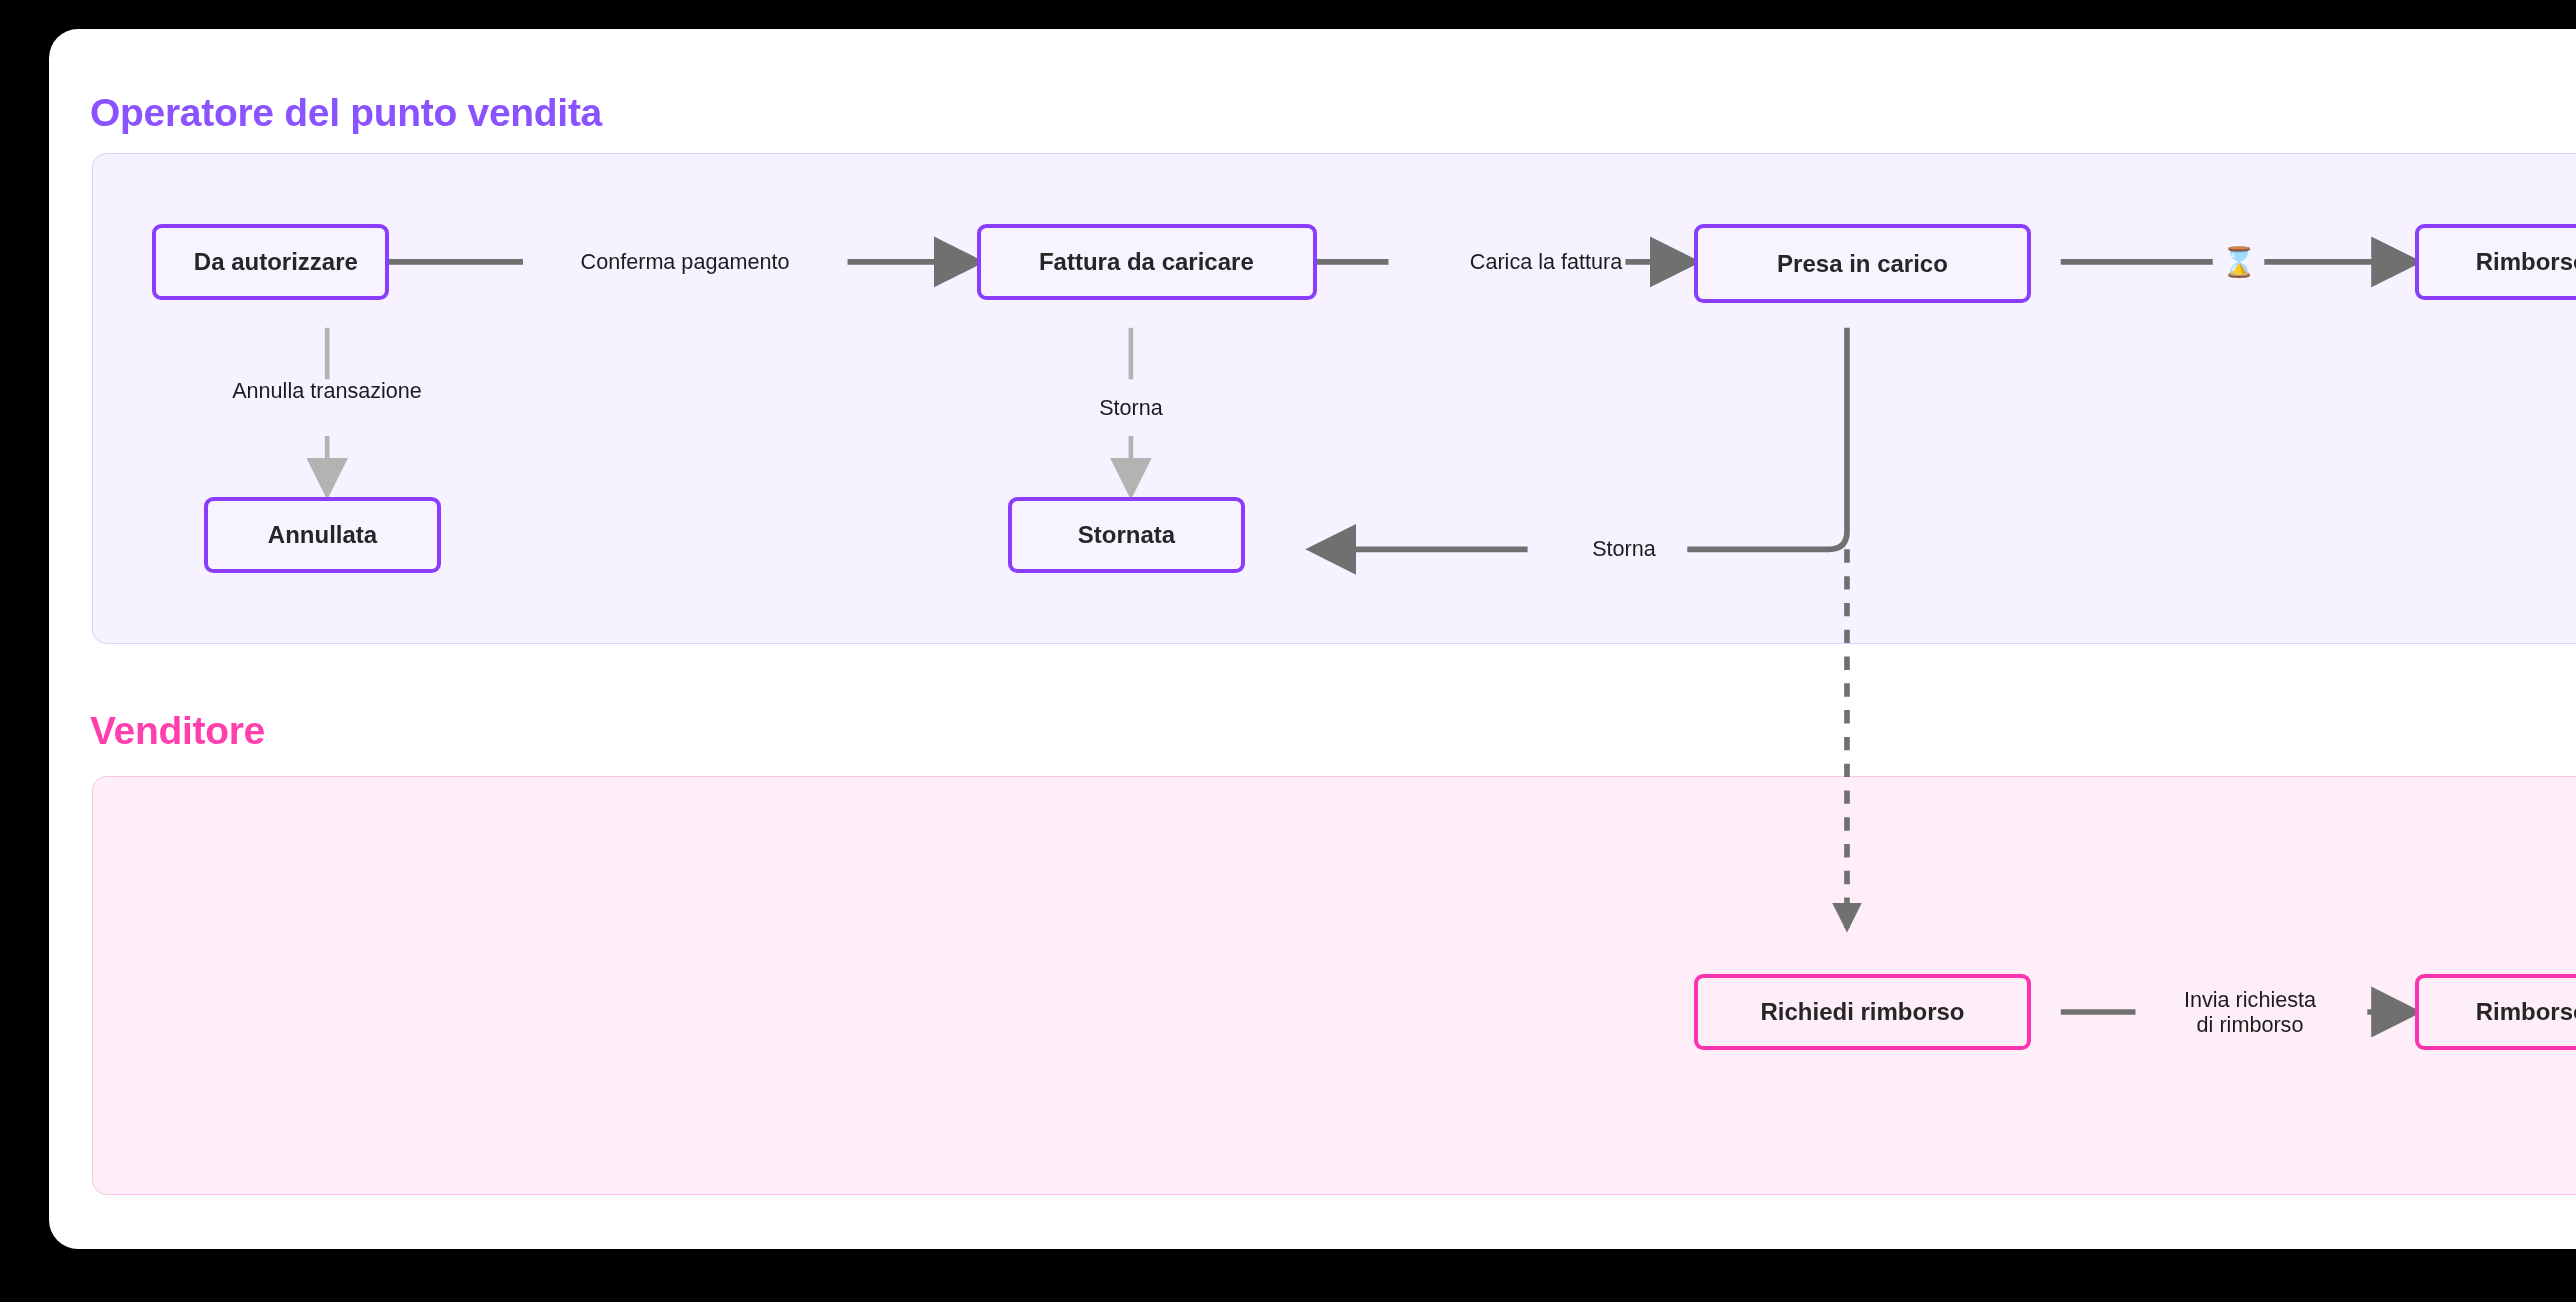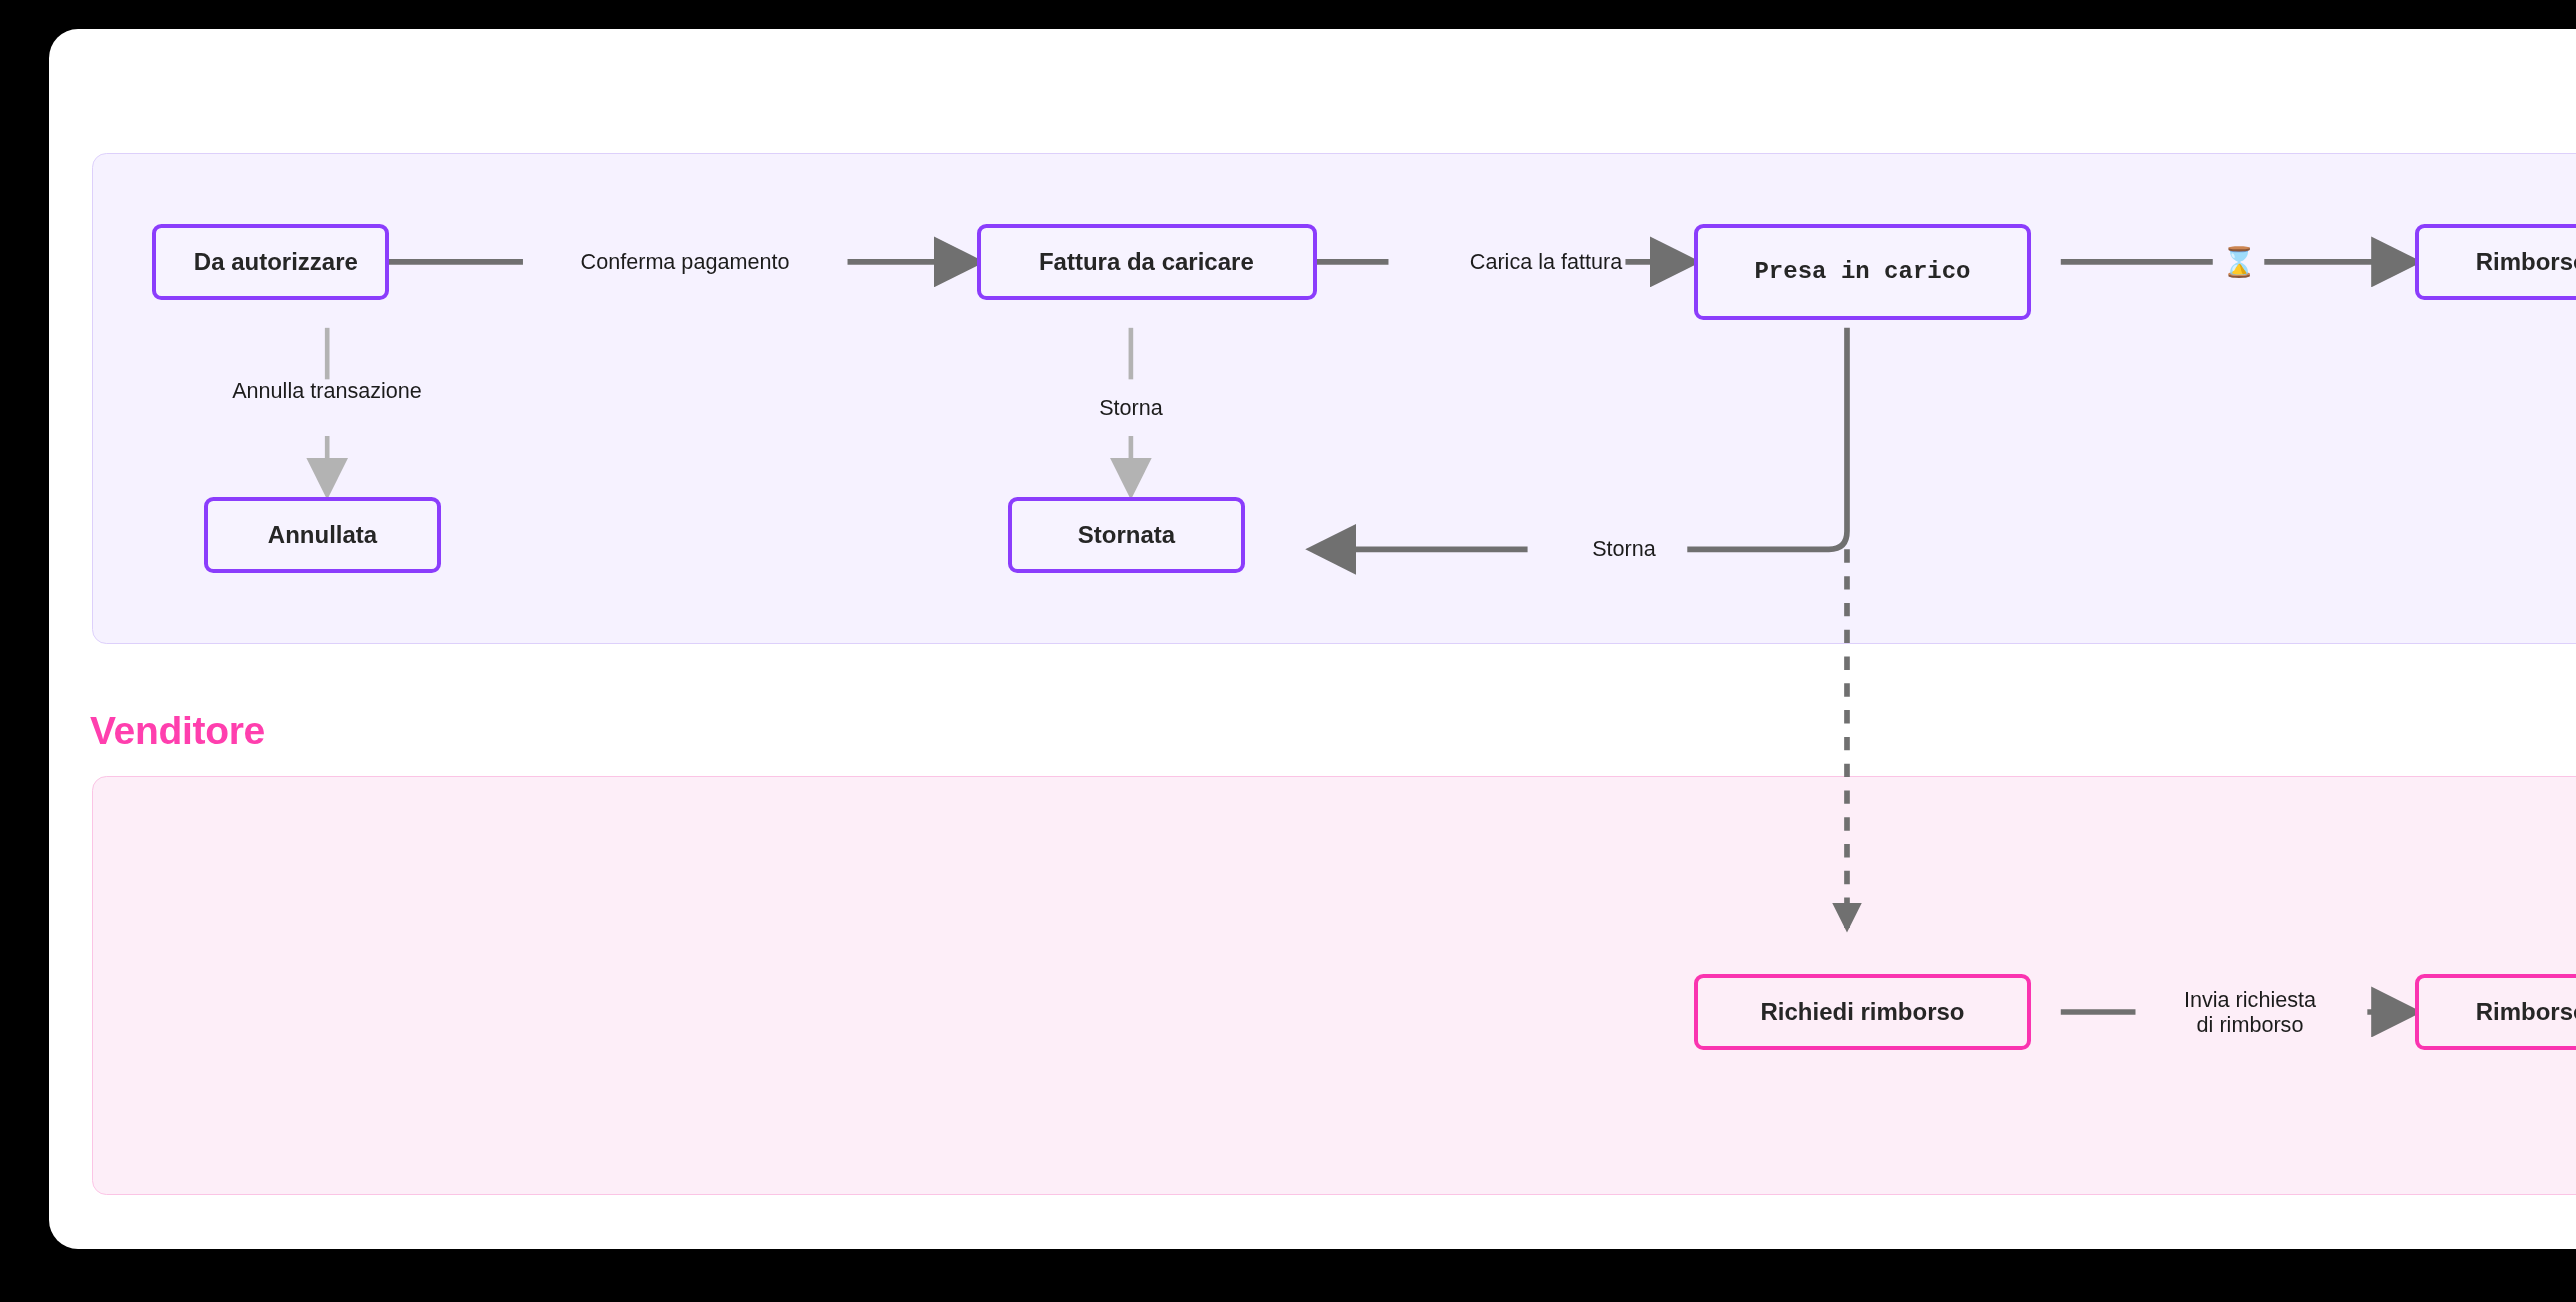--- a/index.html
+++ b/index.html
@@ -69,20 +69,21 @@
     font-size:29px;
     transform:translate(-50%,-50%);
     line-height:1;
   }
 </style>
 </head>
 <body>
 
 <div id="card">
 
+  <div class="lane-title" id="title-operatore">Operatore del punto vendita</div>
 
   <div class="panel" id="panel-operatore"></div>
 
   <div class="lane-title" id="title-venditore">Venditore</div>
 
   <div class="panel" id="panel-venditore"></div>
 
   <svg id="canvas" viewBox="0 0 6784 2368">
     <defs>
       <marker id="ah" markerWidth="9" markerHeight="9" refX="7.5" refY="4.5" orient="auto" markerUnits="strokeWidth">
@@ -146,21 +147,21 @@
   </svg>
 
   <div class="node purple" style="left:103px; top:195px; width:237px; height:76px;padding-left:20px;">
     <span>Da autorizzare</span>
   </div>
 
   <div class="node purple" style="left:928px; top:195px; width:340px; height:76px;padding-left:8px;">
     <span>Fattura da caricare</span>
   </div>
 
-  <div class="node purple" style="left:1645px; top:195px; width:337px; height:96px;font-family:Liberation Mono, monospace;">
+  <div class="node purple" style="left:1645px; top:195px; width:337px; height:79px;">
     <span>Presa in carico</span>
   </div>
 
   <div class="node purple" style="left:2366px; top:195px; width:340px; height:76px;">
     <span>Rimborso richiesto</span>
   </div>
 
   <div class="node purple" style="left:155px; top:468px; width:237px; height:76px;">
     <span>Annullata</span>
   </div>

